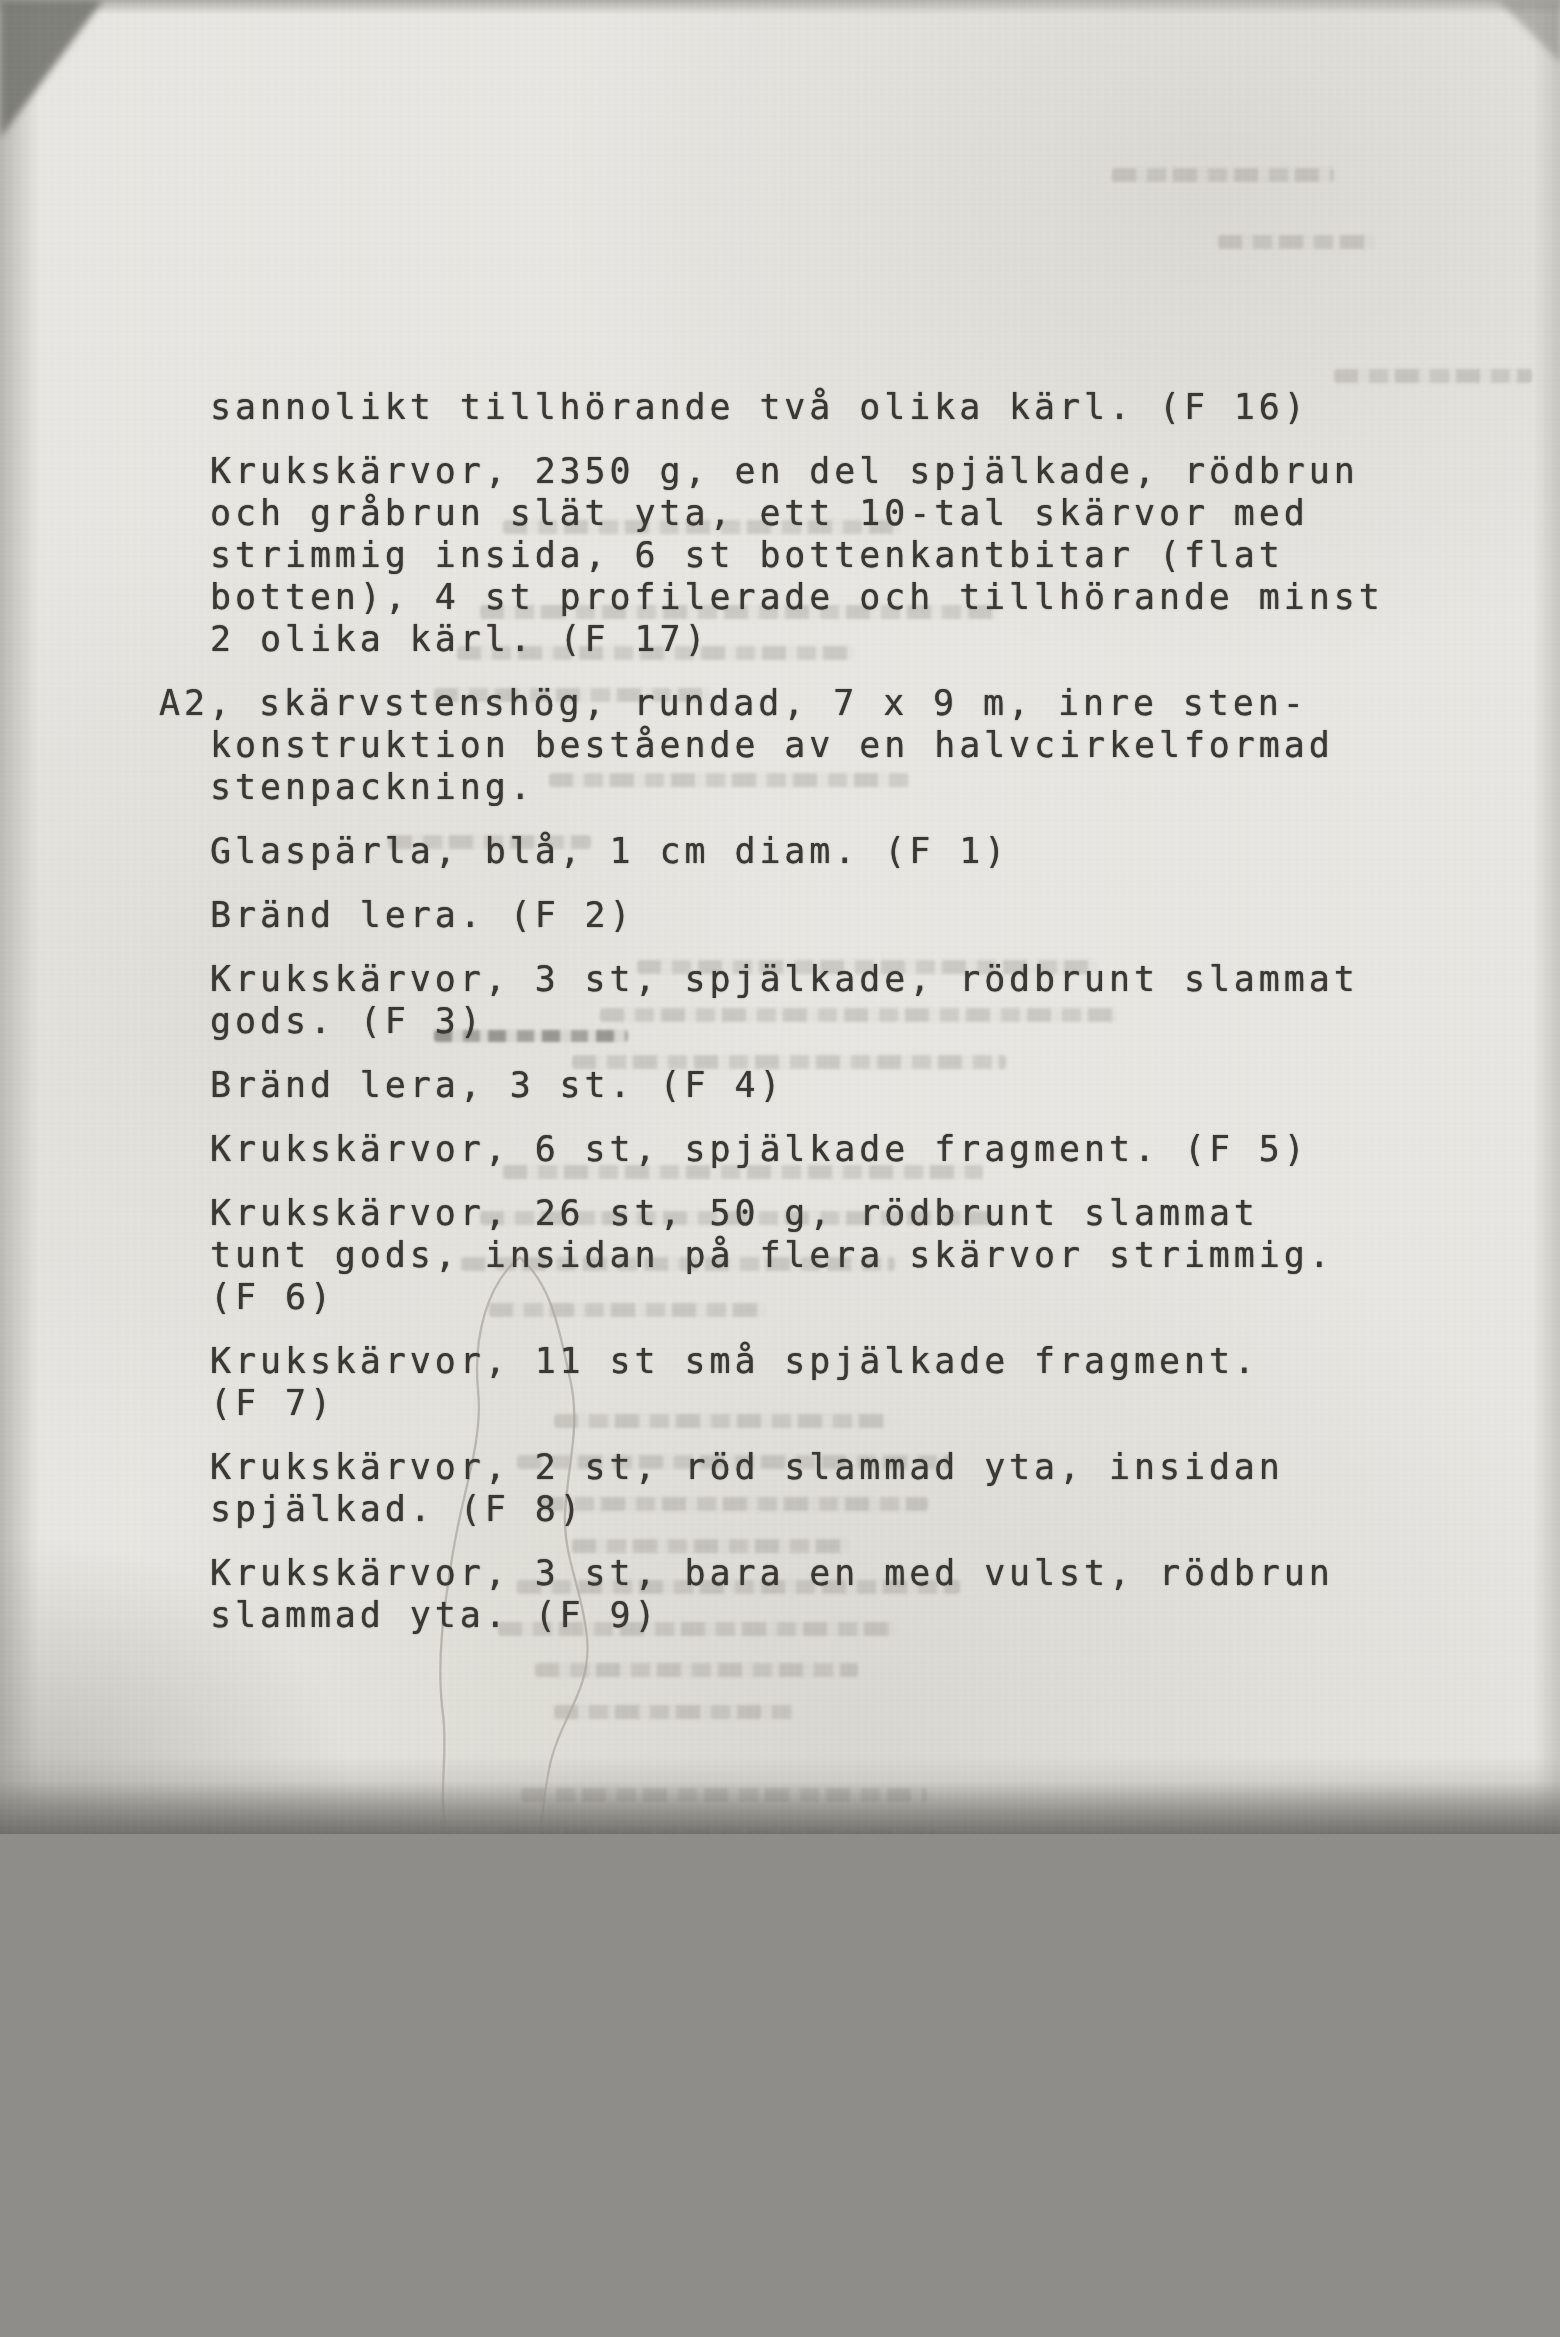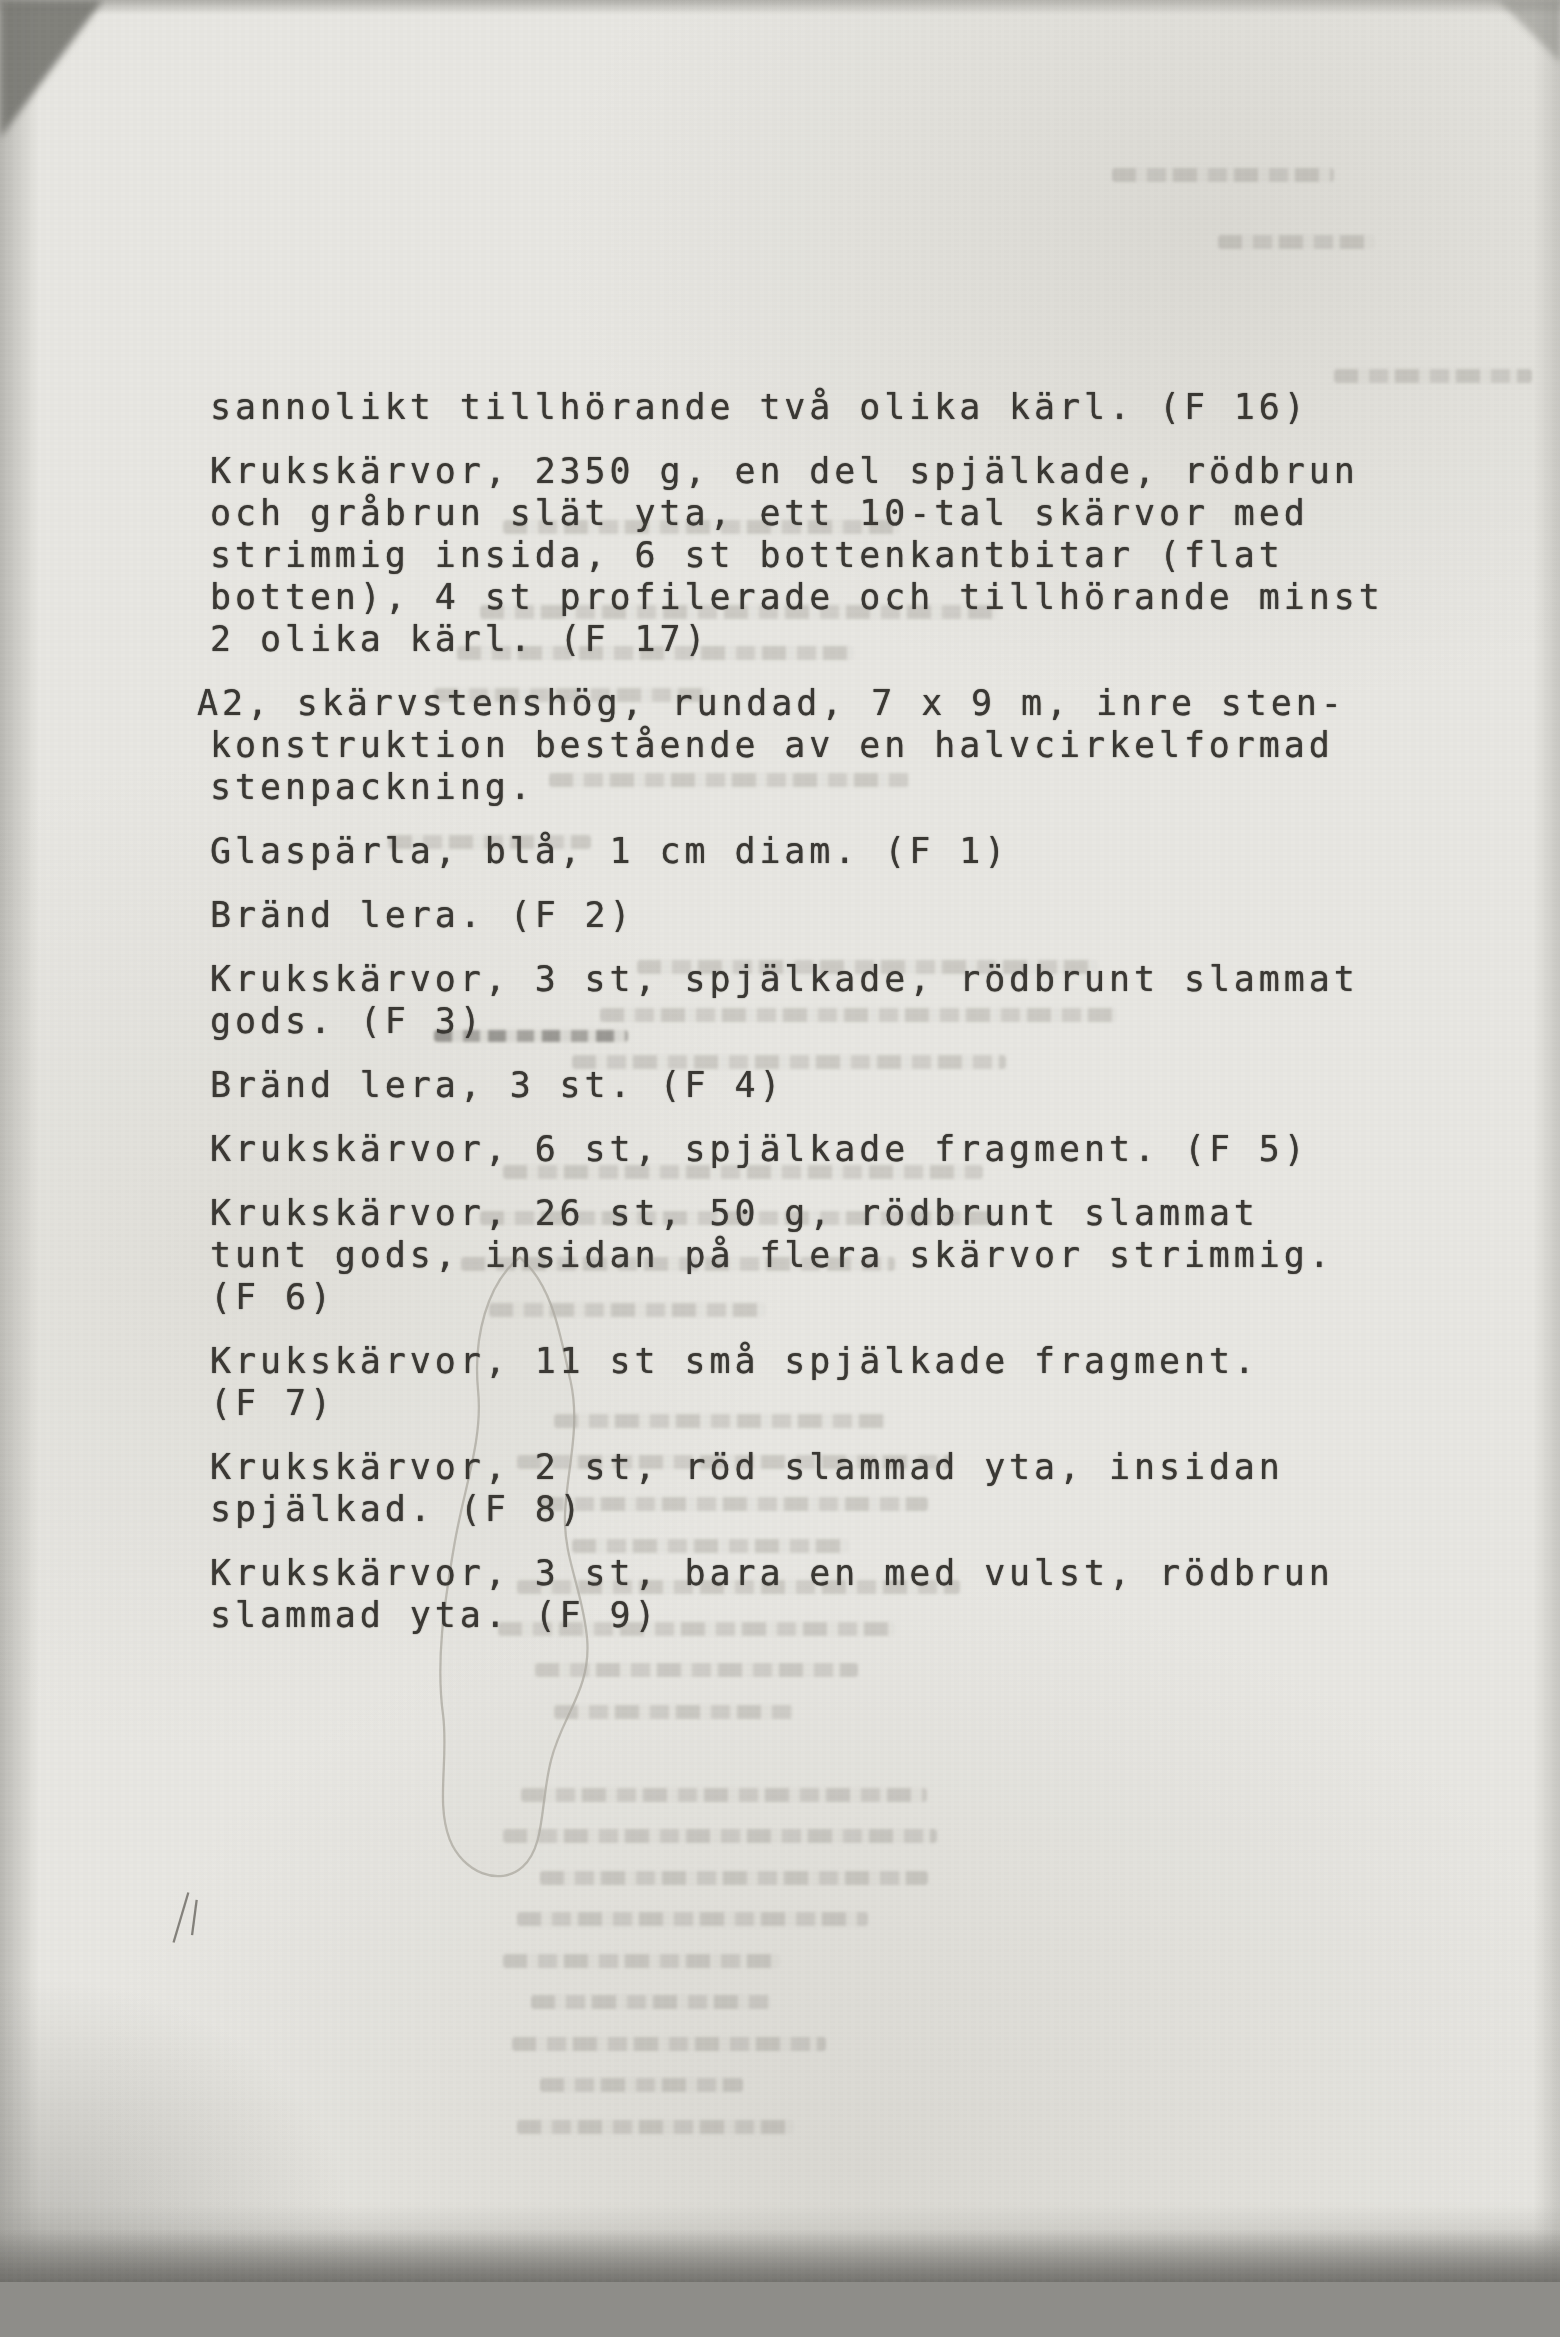--- a/index.html
+++ b/index.html
@@ -2,21 +2,21 @@
 <html style="--ink: #3a3833; --paper: #e8e7e2;font-size:14.8px"><head>
 <meta charset="utf-8">
 <style>
   html, body { margin: 0; padding: 0; }
   body {
     width: 1561px; height: 2338px;
     background: #8e8d89;
     font-family: "DejaVu Sans Mono", "Liberation Mono", monospace;
   }
   .scan {
-    position: relative; width: 1561px; height: 2282px; overflow: hidden;
+    position: relative; width: 1561px; height: 1834px; overflow: hidden;
     background: var(--paper, #e8e7e2);
   }
   .paper-shading {
     position: absolute; inset: 0;
     background:
       radial-gradient(1015px 738px at 78% 10%, rgba(201,199,192,.45), rgba(201,199,192,0) 65%),
       radial-gradient(923px 831px at 15% 55%, rgba(208,206,199,.35), rgba(208,206,199,0) 60%),
       radial-gradient(1200px 923px at 55% 95%, rgba(197,195,188,.42), rgba(197,195,188,0) 65%),
       radial-gradient(461px 369px at 2% 98%, rgba(150,149,144,.5), rgba(150,149,144,0) 70%),
       linear-gradient(90deg, rgba(148,147,142,.55) 0px, rgba(148,147,142,0) 39px),
@@ -66,21 +66,21 @@
   .pen-mark path { stroke: #5a5751; stroke-width: 2.5; fill: none; }
   .text-block {
     position: absolute; left: 210px; top: 386px;
     color: var(--ink, #3a3833);
     font-size: 35px; line-height: 42px; letter-spacing: 3.9px;
     text-shadow: 0 0 1.2px rgba(50,48,44,.9);
     white-space: pre;
   }
   .para { margin: 0 0 22px 0; }
   .para .line { height: 42px; }
-  .para.outdent .line.first-out { margin-left: -51px; text-align: center; }
+  .para.outdent .line.first-out { margin-left: -51px; }
   .u {
     text-decoration-thickness: 2.3px;
     text-underline-offset: 5.5px;
   }
 </style>
 </head>
 <body>
 
 <div class="scan">
   <div class="paper-shading"></div>

